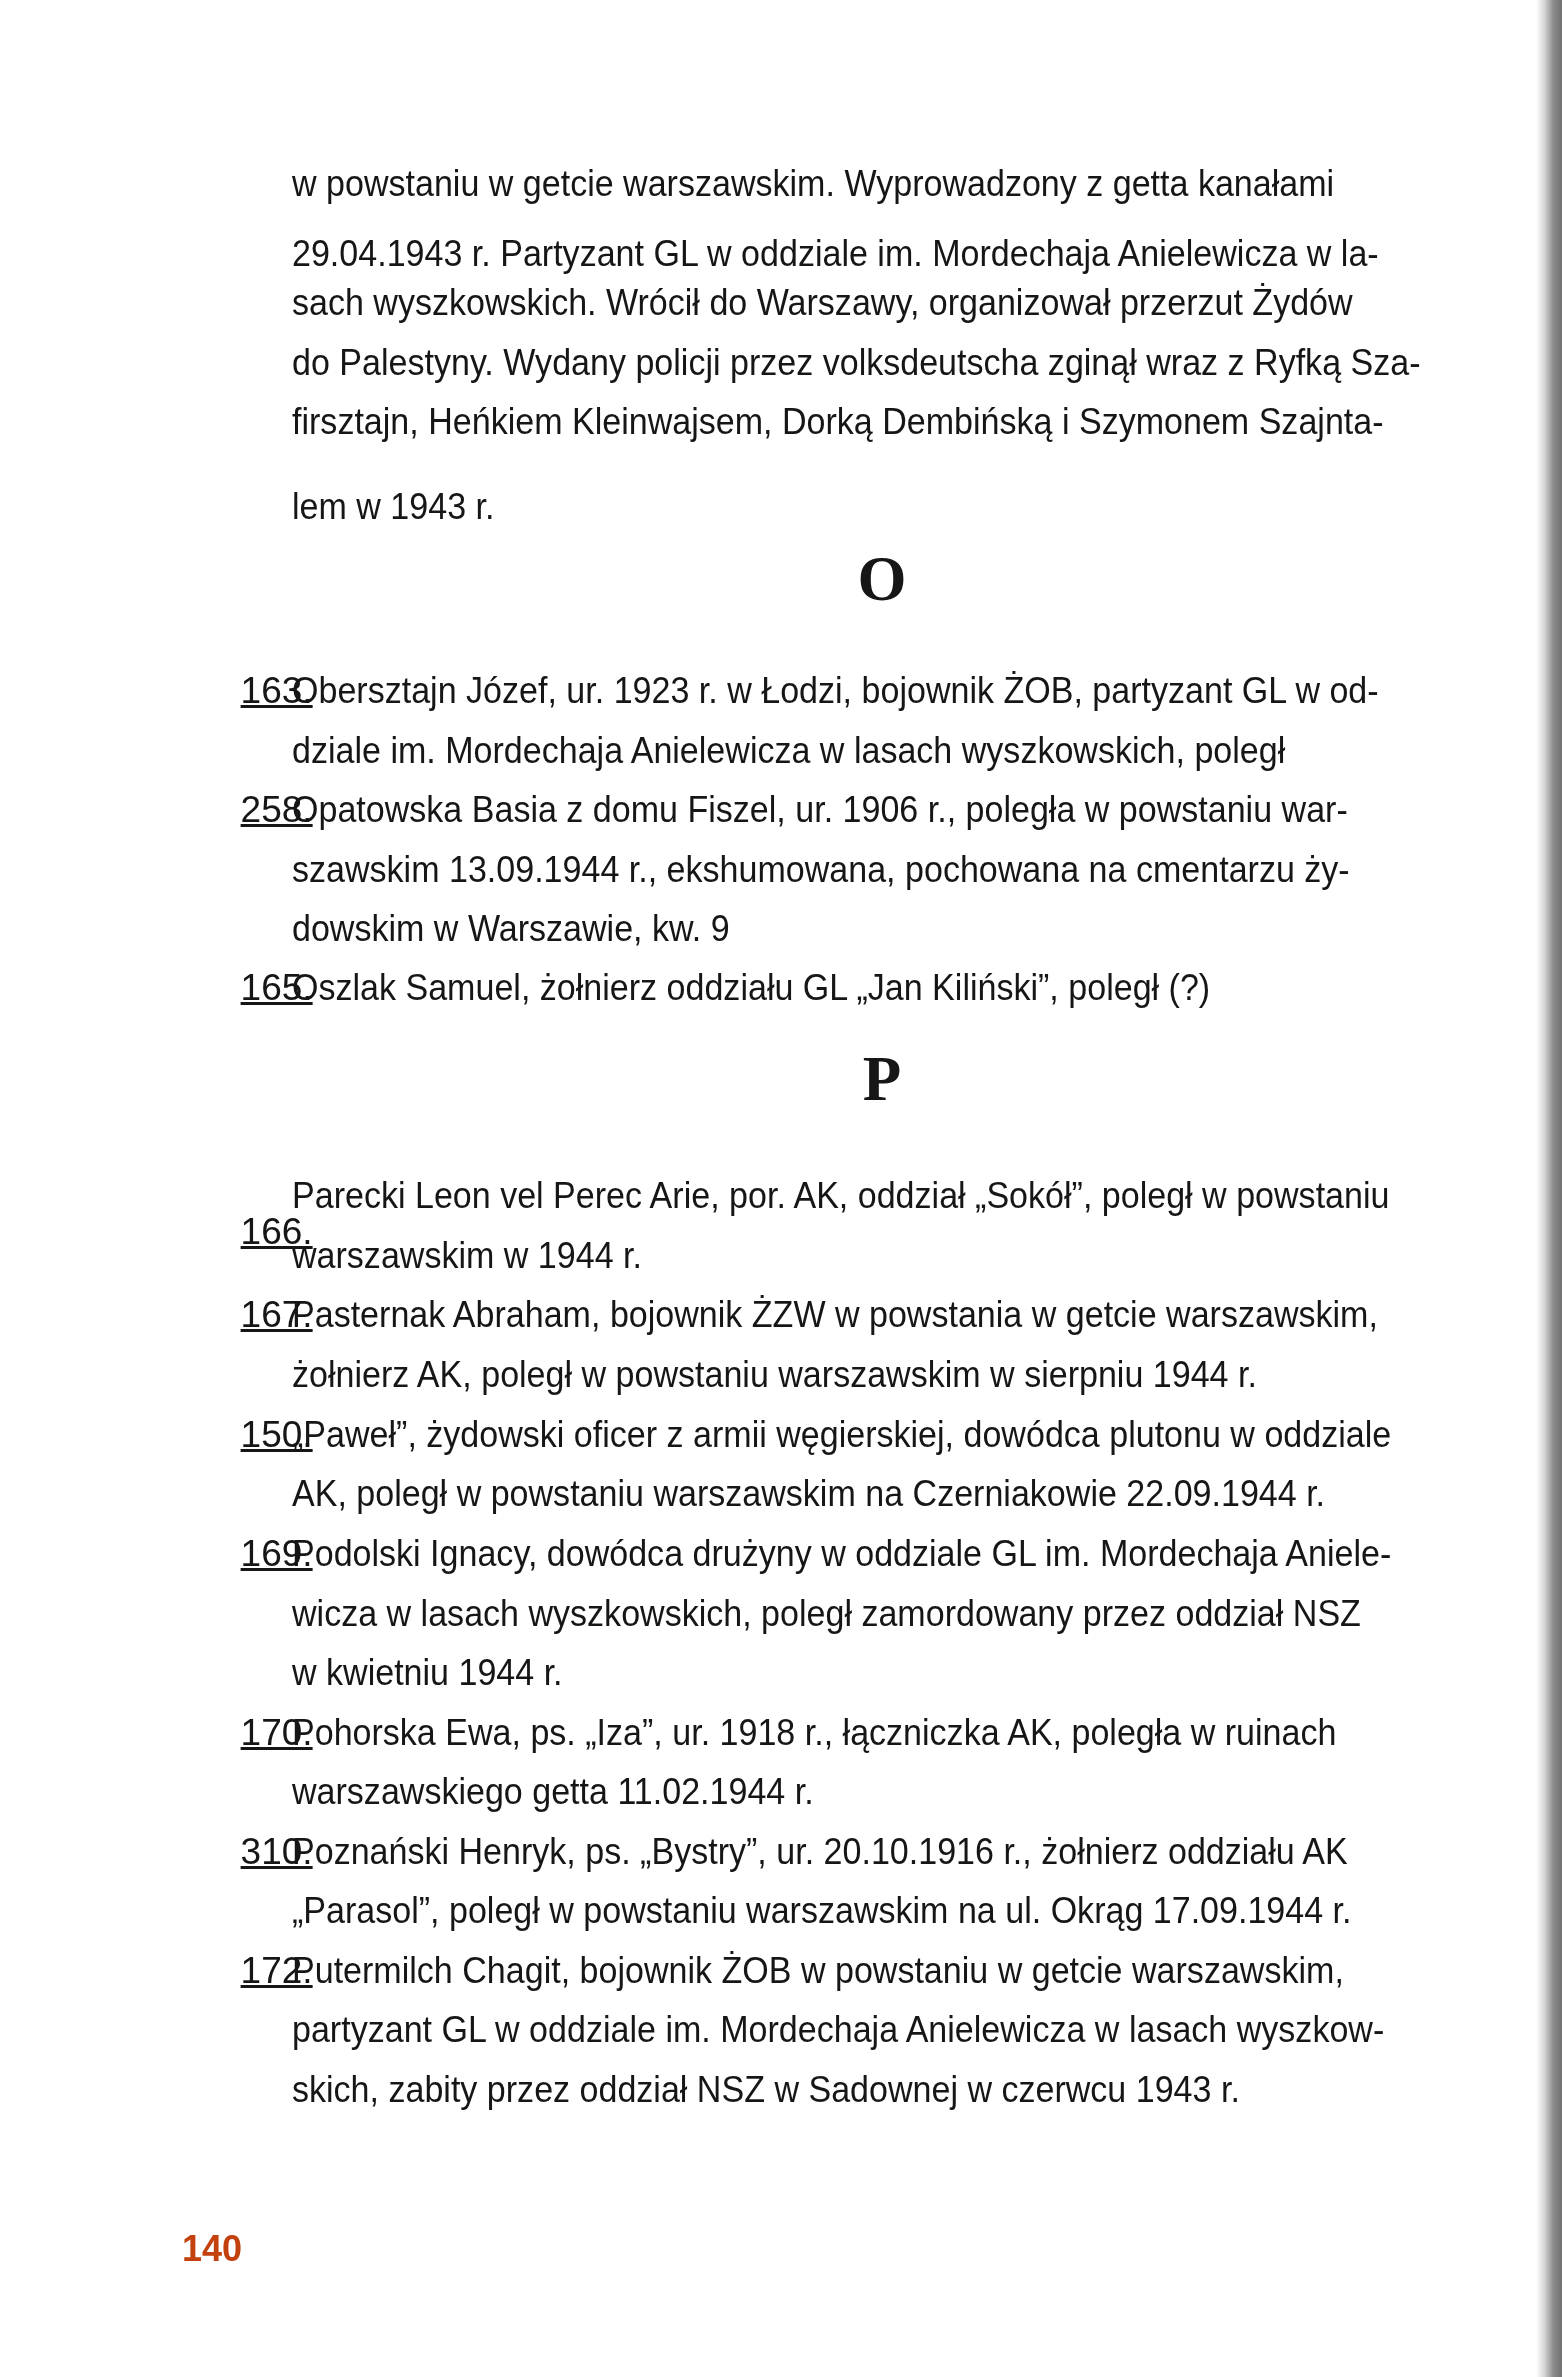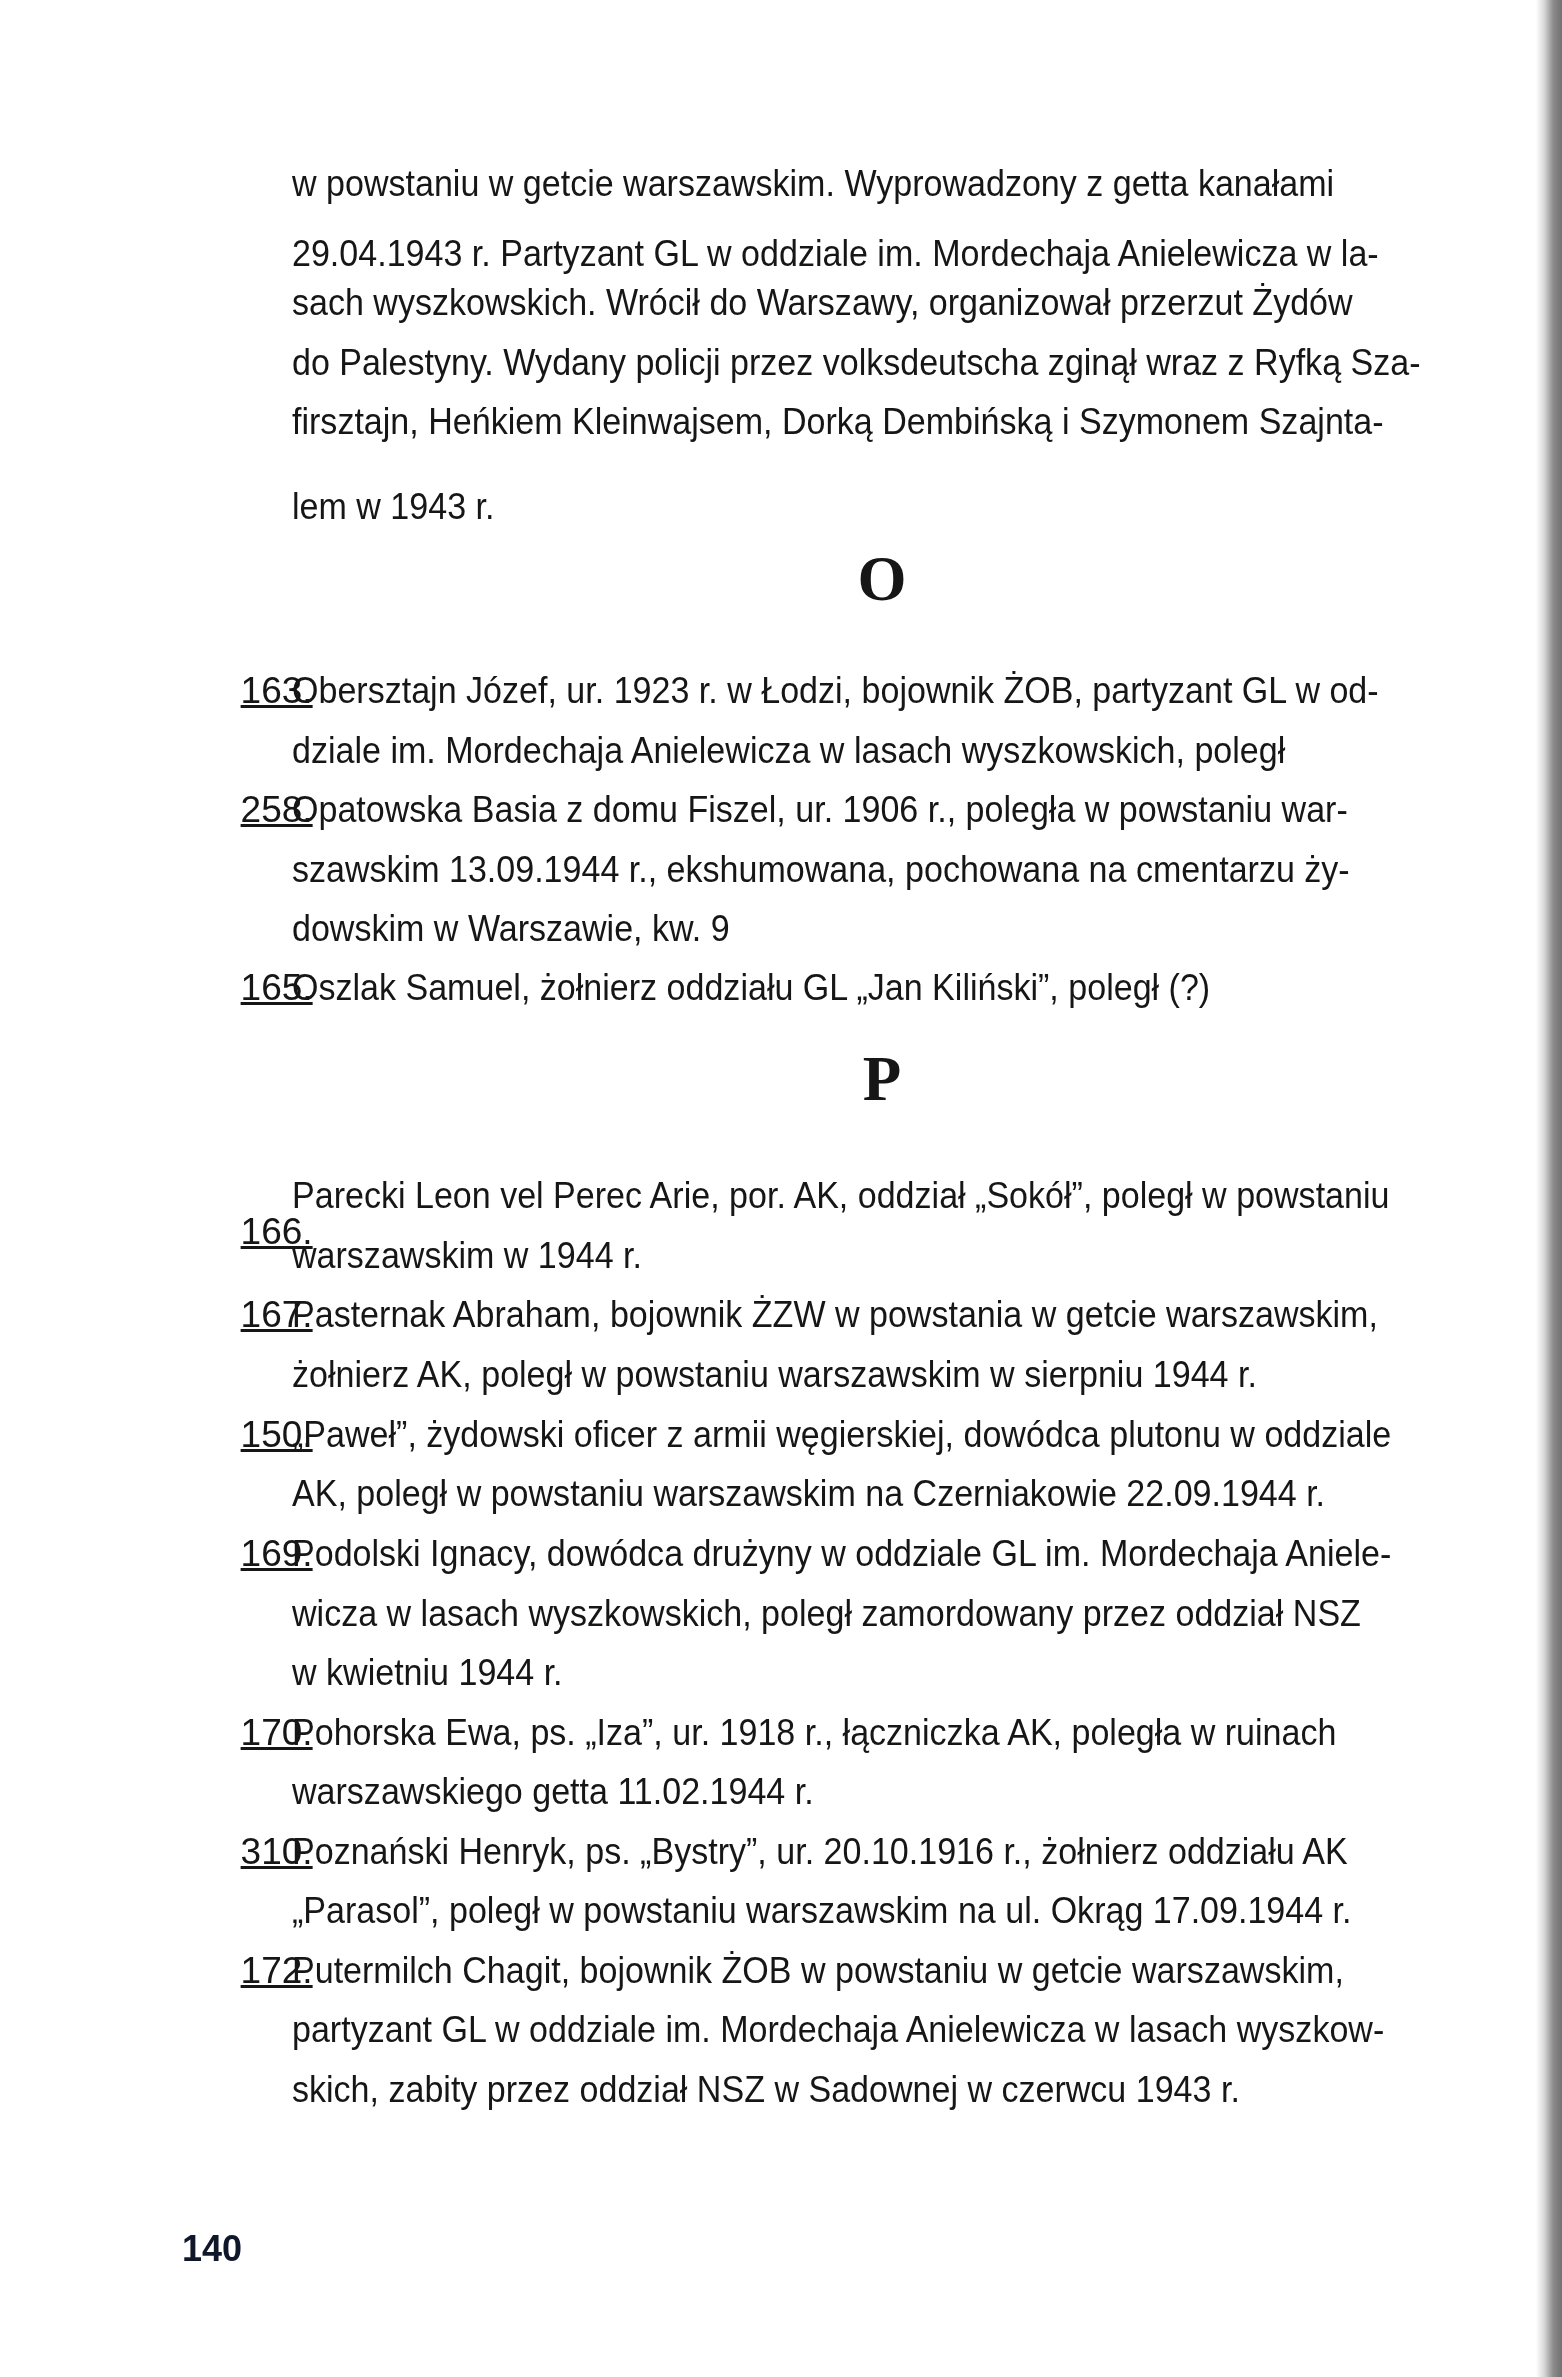--- a/index.html
+++ b/index.html
@@ -25,21 +25,21 @@
     font-family: "Liberation Serif", serif;
     font-weight: bold;
     font-size: 63px;
     left: 0; width: 1283px; text-align: center;
     line-height: 69px;
     transform: translateX(-3.4px);
   }
   .page-number {
     position: absolute; left: 182px; top: 2228px;
     font-family: "Liberation Sans", sans-serif;
-    font-weight: bold; font-size: 36px; color: #0f172a;
+    font-weight: bold; font-size: 36px; color: #c2410c;
   }
   .squeeze { display: inline-block; transform: scaleX(0.92); transform-origin: left center; }
 </style>
 </head>
 <body>
 
 <div class="edge-shadow"></div>
 
 <div class="page">
 

